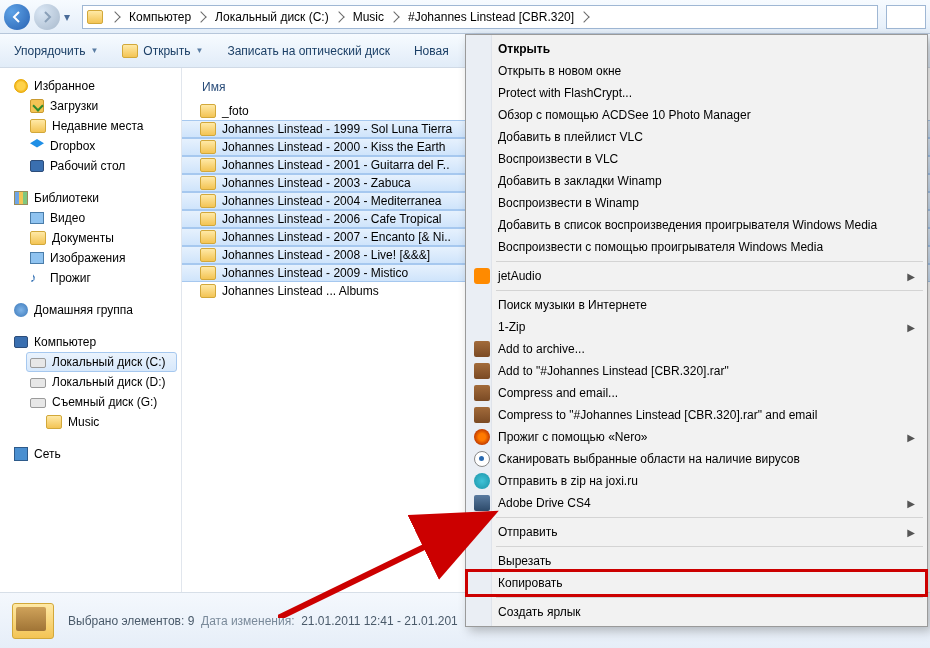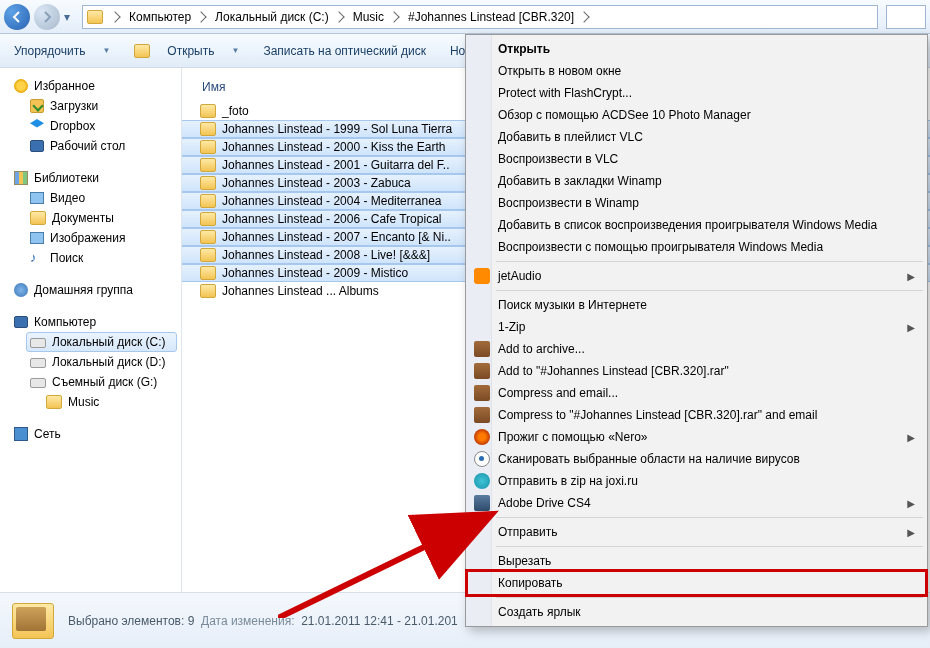--- a/index.html
+++ b/index.html
@@ -13,21 +13,21 @@
 .dropnav { width:14px; color:#4a6c99; }
 .addressbar { flex: 1; height: 24px; border: 1px solid #9fb7d4; background:#fff; display:flex; align-items:center; padding: 0 4px; gap: 2px; overflow:hidden; }
 .crumb { display:flex; align-items:center; gap:4px; padding: 2px 4px; white-space:nowrap; }
 .crumb .sep { width:8px; height:8px; border-top:1px solid #6a6a6a; border-right:1px solid #6a6a6a; transform: rotate(45deg); margin-left:2px; }
 .folder-icn { width:16px; height:14px; background: linear-gradient(#ffe9a6,#f3c454); border:1px solid #d2a83a; border-radius:2px; }
 .disk-icn { width:16px; height:10px; background:#e7e7e7; border:1px solid #9b9b9b; border-radius:2px; margin-top:2px;}
 .searchbar { width: 40px; height:24px; border:1px solid #9fb7d4; background:#fff; margin-left:4px; }
 
 
 .toolbar { height: 34px; background: linear-gradient(#f7fbff,#e1ecf8); border-bottom:1px solid #d0dae6; display:flex; align-items:center; padding: 0 8px; gap: 12px; color:#1b3f66; }
-.toolbtn { display:flex; align-items:center; gap:17px; padding:3px 6px; }
+.toolbtn { display:flex; align-items:center; gap:5px; padding:3px 6px; }
 .toolbtn .dd { font-size:8px; color:#5a7da3; }
 
 
 .main { display:flex; height: calc(648px - 34px - 34px - 56px); }
 .sidebar { width: 182px; border-right: 1px solid #e1e6ed; padding: 8px 4px 8px 10px; overflow:auto; }
 .sb-group { margin-bottom: 12px; }
 .sb-item { display:flex; align-items:center; gap:6px; padding: 3px 4px; border-radius:3px; cursor:default; }
 .sb-item.sel { background: linear-gradient(#eaf3fd,#d7e8fb); border:1px solid #a6c8ef; padding:2px 3px; }
 .sb-item.indent { margin-left: 16px; }
 .star-icn { width:14px; height:14px; background: radial-gradient(circle,#ffd24a 40%,#e6a400 70%, transparent 72%); border-radius:50%; }
@@ -136,20 +136,24 @@
     <div class="sb-group">
       <div class="sb-item">
           <span class="star-icn"></span>
           <span>Избранное</span>
         </div>
       <div class="sb-item indent">
           <span class="dl-icn"></span>
           <span>Загрузки</span>
         </div>
       <div class="sb-item indent">
+          <span class="folder-icn"></span>
+          <span>Недавние места</span>
+        </div>
+      <div class="sb-item indent">
           <span class="dropbox-icn"></span>
           <span>Dropbox</span>
         </div>
       <div class="sb-item indent">
           <span class="monitor-icn"></span>
           <span>Рабочий стол</span>
         </div>
     </div>
     <div class="sb-group">
       <div class="sb-item">
@@ -163,21 +167,21 @@
       <div class="sb-item indent">
           <span class="folder-icn"></span>
           <span>Документы</span>
         </div>
       <div class="sb-item indent">
           <span class="pic-icn"></span>
           <span>Изображения</span>
         </div>
       <div class="sb-item indent">
           <span class="music-icn">♪</span>
-          <span>Поиск</span>
+          <span>Прожиг</span>
         </div>
     </div>
     <div class="sb-group">
       <div class="sb-item">
           <span class="hg-icn"></span>
           <span>Домашняя группа</span>
         </div>
     </div>
     <div class="sb-group">
       <div class="sb-item">

